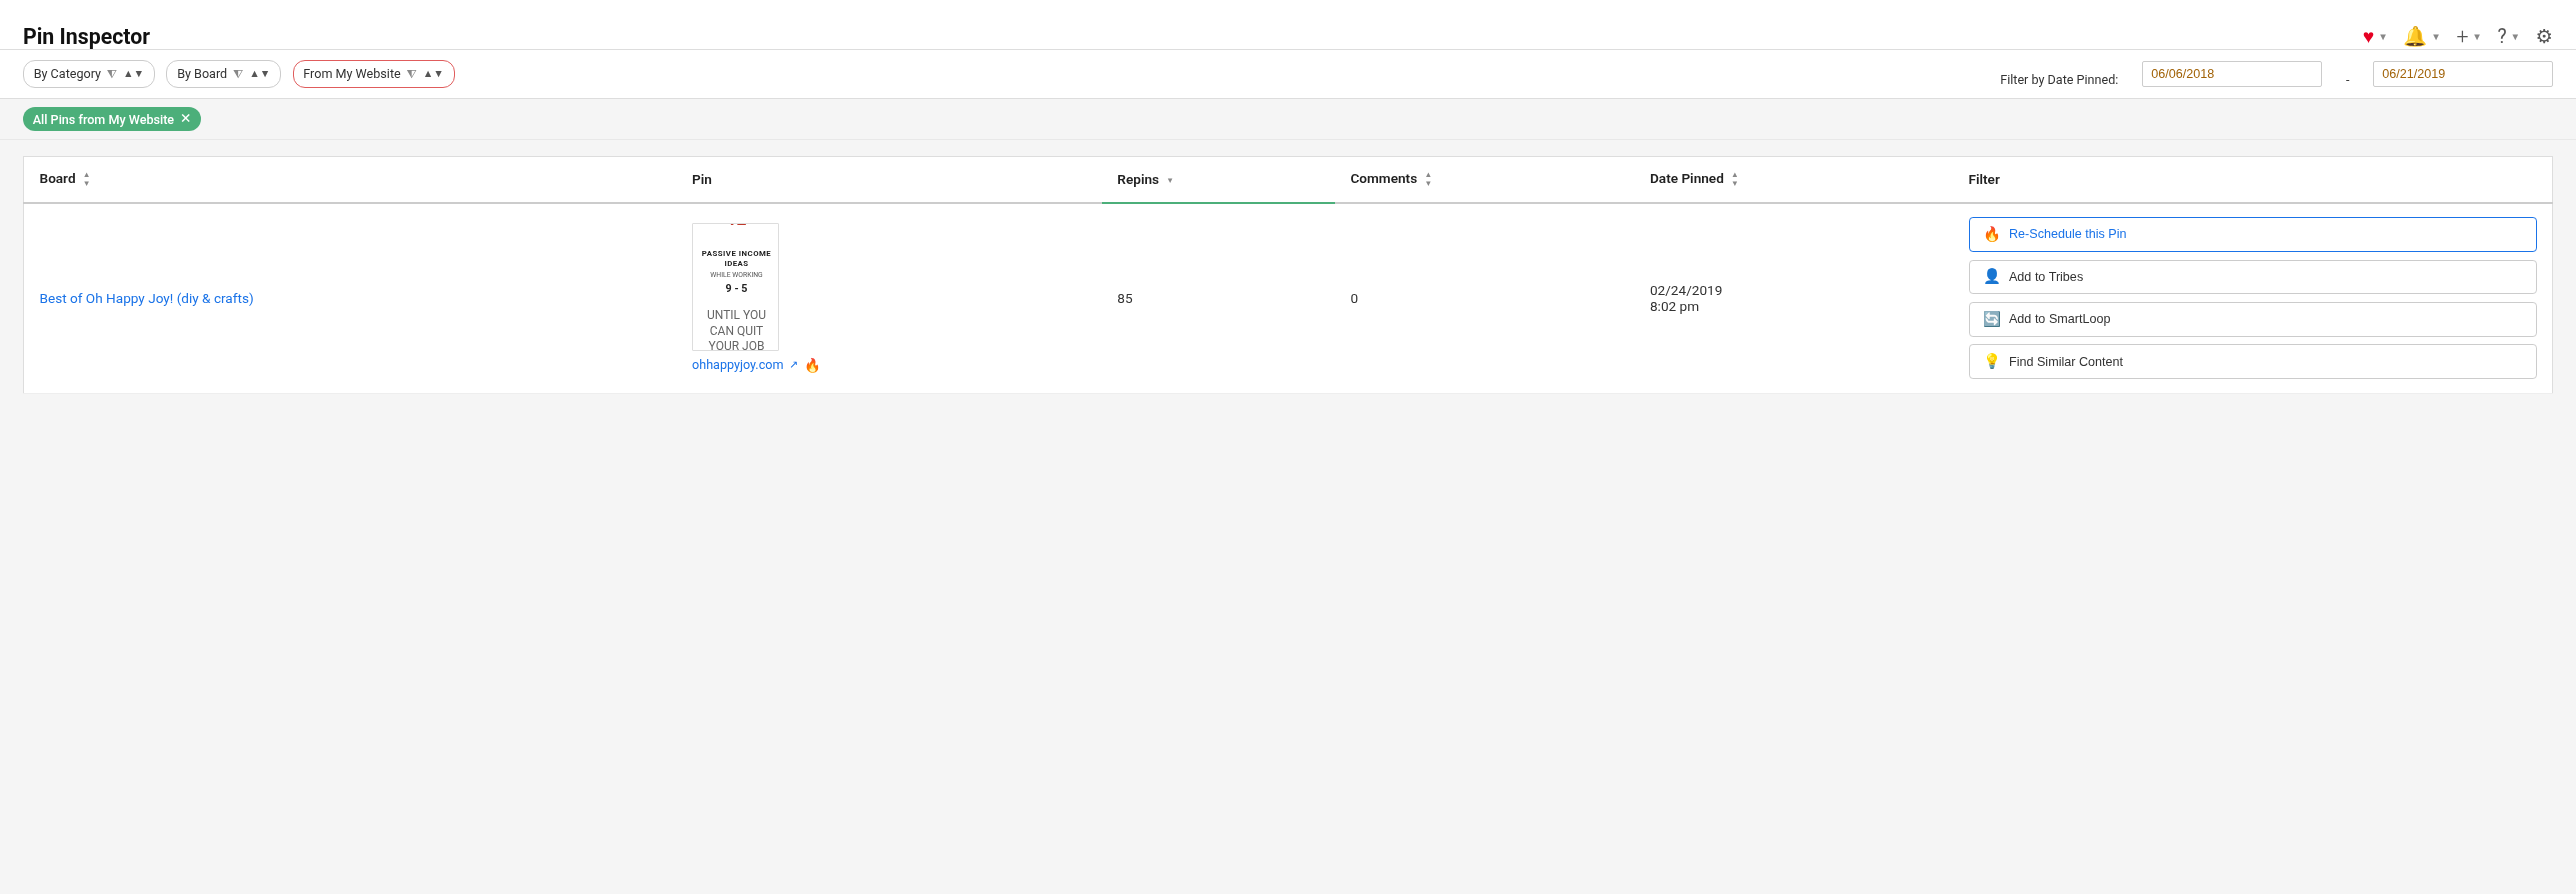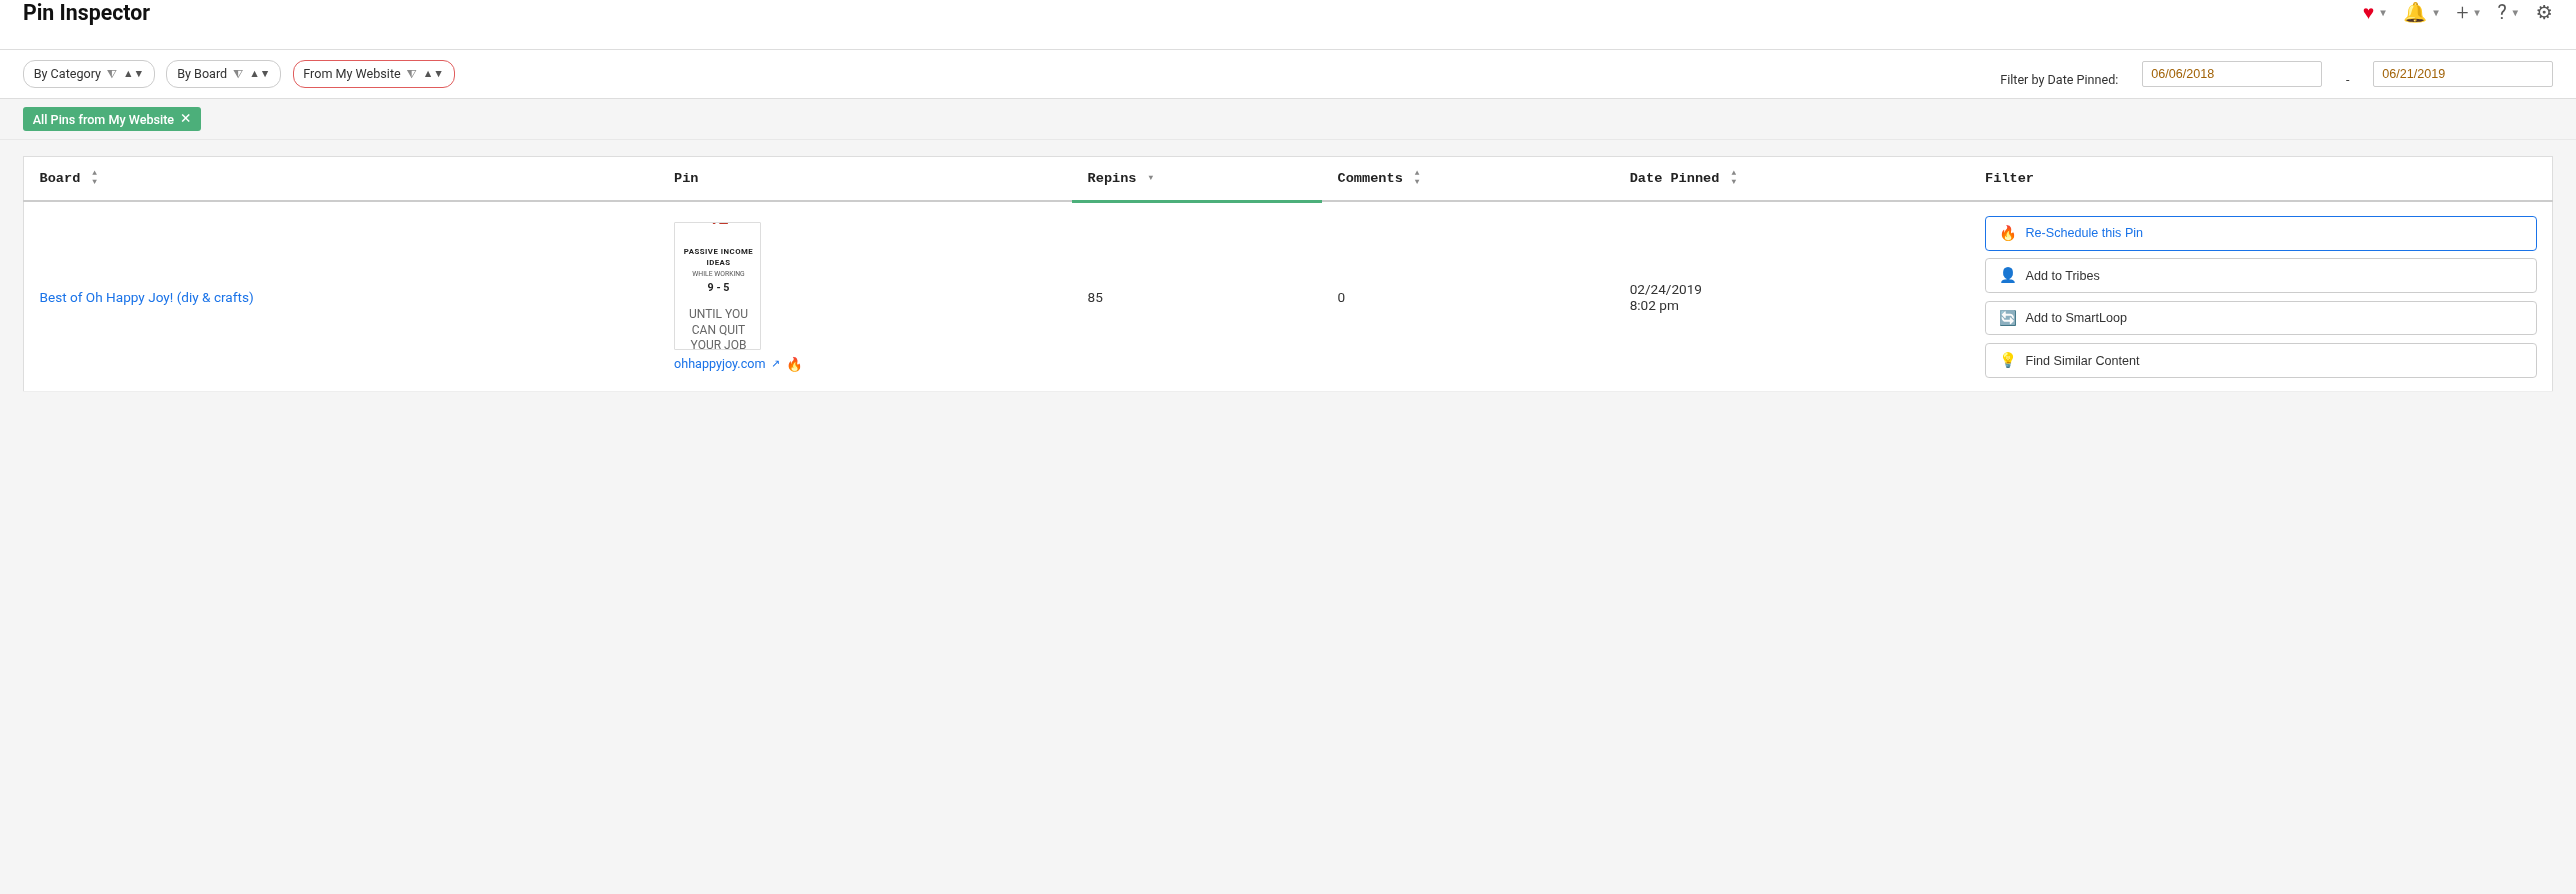--- a/index.html
+++ b/index.html
@@ -3,21 +3,21 @@
   <meta charset="utf-8">
   <style>
     * { box-sizing: border-box; margin: 0; padding: 0; }
     body { font-family: -apple-system, BlinkMacSystemFont, 'Segoe UI', Roboto, sans-serif; background: #f5f5f5; font-size: 13.6px; color: #333; }
 
     
     .top-nav {
       background: #fff;
       border-bottom: 1px solid #ddd;
       display: flex;
-      align-items: flex-start;
+      align-items: flex-end;
       justify-content: space-between;
       padding: 0 23px;
       height: 50px;
     }
     .top-nav-title {
       font-size: 21.3px;
       font-weight: 700;
       color: #111;
     }
     .top-nav-right {
@@ -92,21 +92,21 @@
       display: flex;
       align-items: center;
       gap: 7.8px;
     }
     .filter-tag {
       display: inline-flex;
       align-items: center;
       gap: 5.8px;
       background: #4caf7a;
       color: #fff;
-      border-radius: 3px;
+      border-radius: 12px;
       padding: 4.8px 9.7px;
       font-size: 12.6px;
       font-weight: 500;
     }
     .filter-tag-remove {
       cursor: pointer;
       font-size: 13.6px;
       line-height: 1;
     }
 
@@ -119,21 +119,20 @@
     
     .data-table {
       width: 100%;
       background: #fff;
       border: 1px solid #ddd;
       border-radius: 3.9px;
       border-collapse: collapse;
     }
     .data-table thead tr {
       border-bottom: 2.9px solid #ccc;
-      font-family: Liberation Mono, monospace;
     }
     .data-table th {
       padding: 13.6px 15.5px;
       text-align: left;
       font-weight: 600;
       font-size: 13.6px;
       color: #222;
       white-space: nowrap;
       background: #fff;
     }

